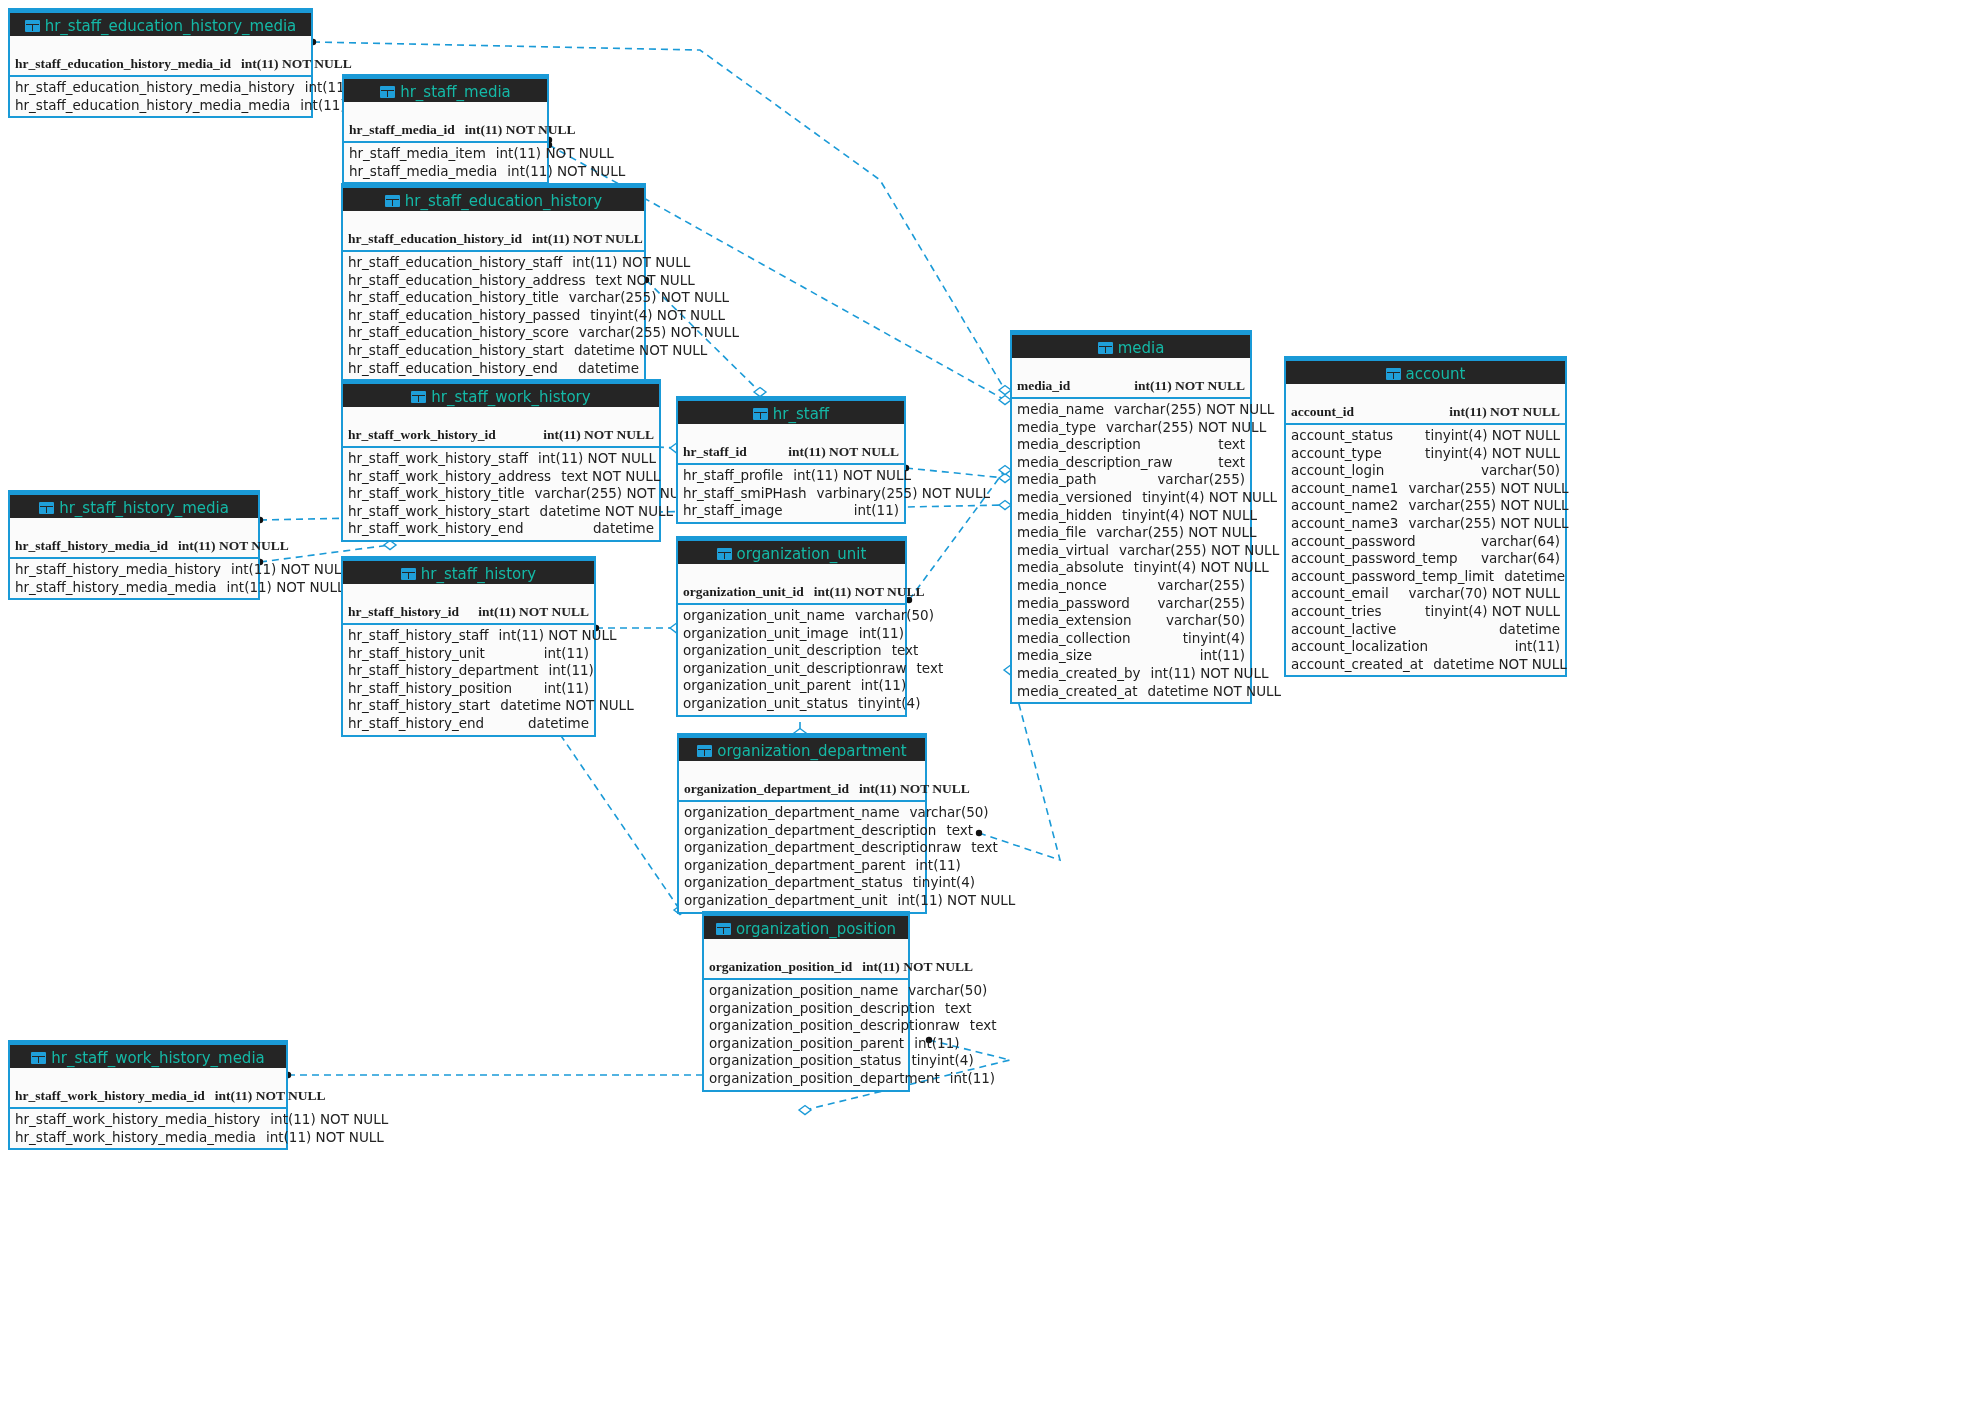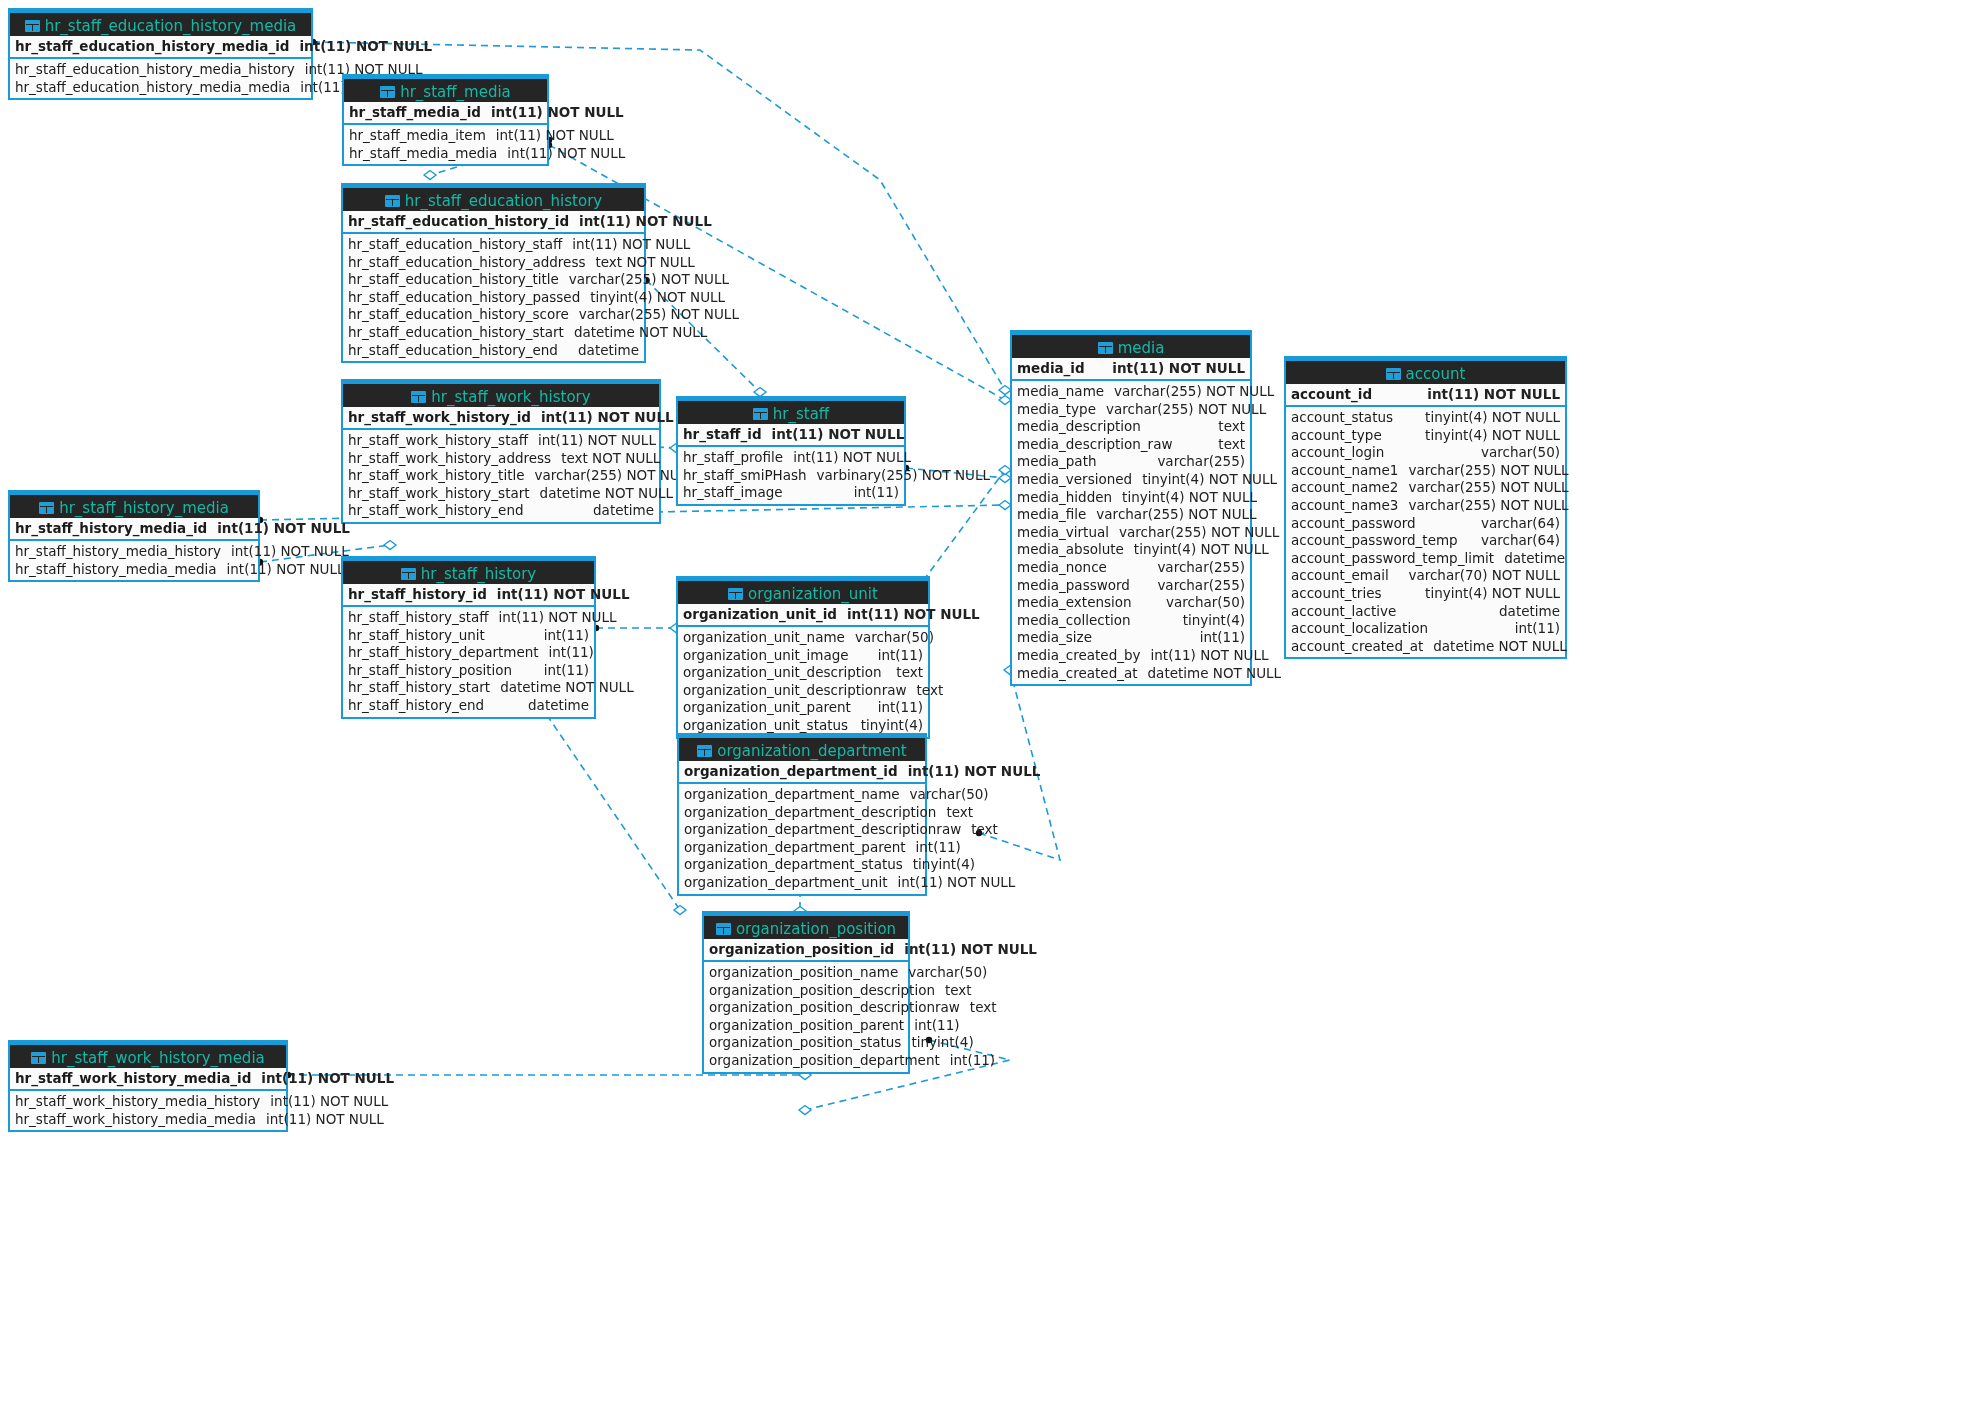--- a/index.html
+++ b/index.html
@@ -61,21 +61,21 @@
     line-height:17.6px;
     color:#1b1b1b;
     padding:0 5px;
     white-space:nowrap;
     height:17.6px;
   }
   .pkrow .erow{font-weight:bold;height:20px;line-height:20px;}
   .erow .col{margin-right:10px;}
   .erow .typ{color:#222;}
   .body-rows{padding:2px 0 2px 0;}
-  .pk-wrap{padding:0 0 1px 0;}
+  .pk-wrap{padding:18px 0 1px 0;font-family:Liberation Serif, serif;}
 
   
 </style>
 </head>
 <body>
 
 <div id="canvas">
   <svg id="links">
       <path d="M 313,42 L 700,50 L 880,180 L 1005,390" fill="none" stroke="#1a9ad7" stroke-width="1.6" stroke-dasharray="7,5"></path>
       <circle cx="313" cy="42" r="3.2" fill="#111"></circle>
@@ -305,21 +305,21 @@
           <div class="erow">
             <span class="col">hr_staff_history_start</span>
             <span class="typ">datetime NOT NULL</span>
           </div>
           <div class="erow">
             <span class="col">hr_staff_history_end</span>
             <span class="typ">datetime</span>
           </div>
         </div>
       </div>
-      <div class="entity" style="left: 676px; top: 576px; width: 254px;">
+      <div class="entity" style="left: 676px; top: 536px; width: 231px;">
         <div class="ehead"><span class="tbl-icon"></span><span class="tname">organization_unit</span></div>
         <div class="pkrow pk-wrap">
           <div class="erow">
             <span class="col">organization_unit_id</span>
             <span class="typ">int(11) NOT NULL</span>
           </div>
         </div>
         <div class="body-rows">
           <div class="erow">
             <span class="col">organization_unit_name</span>

